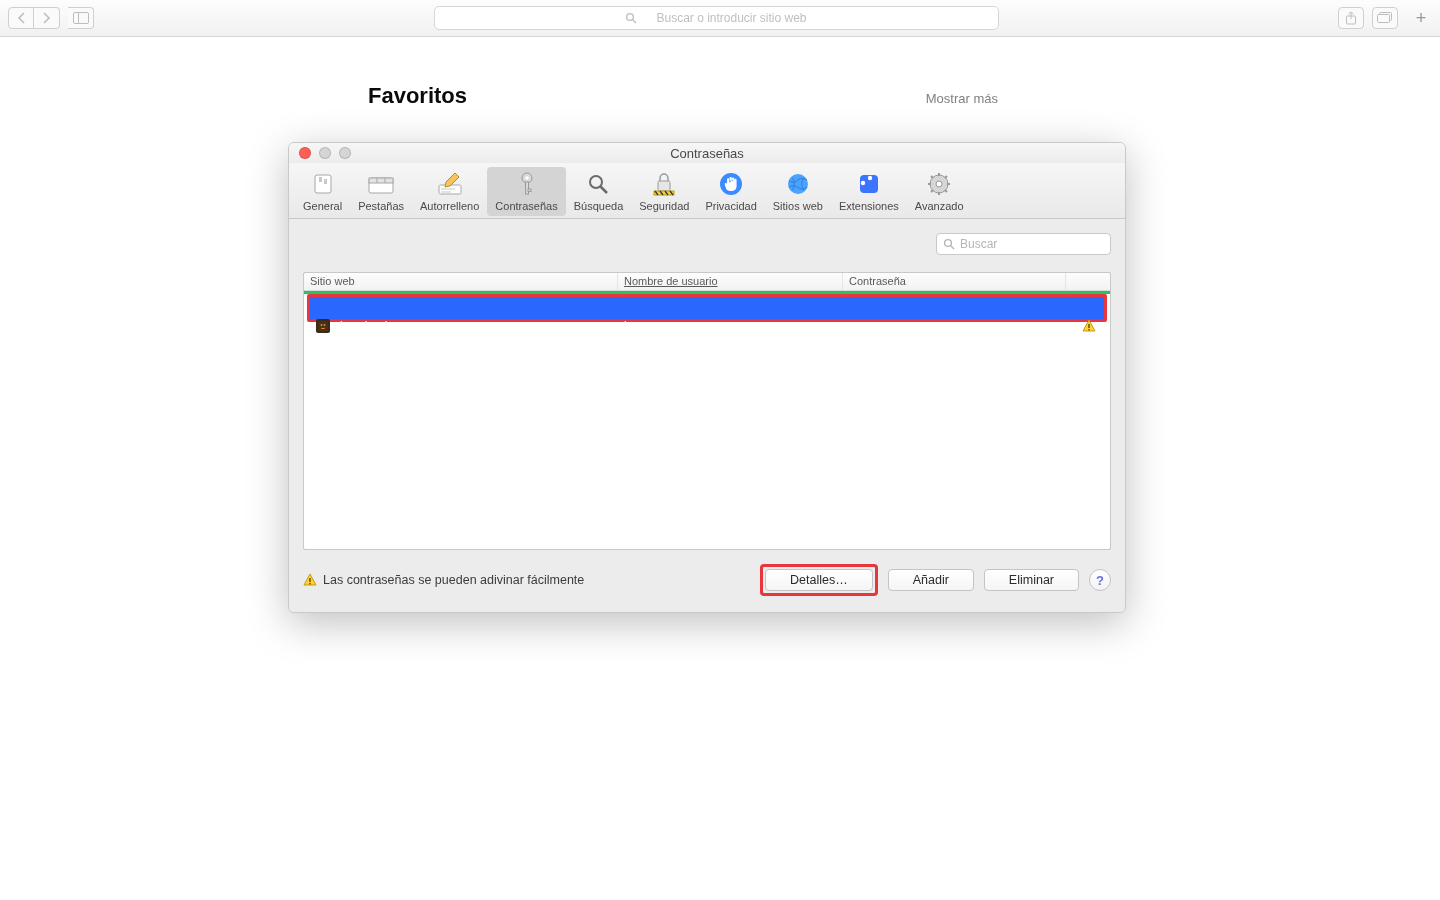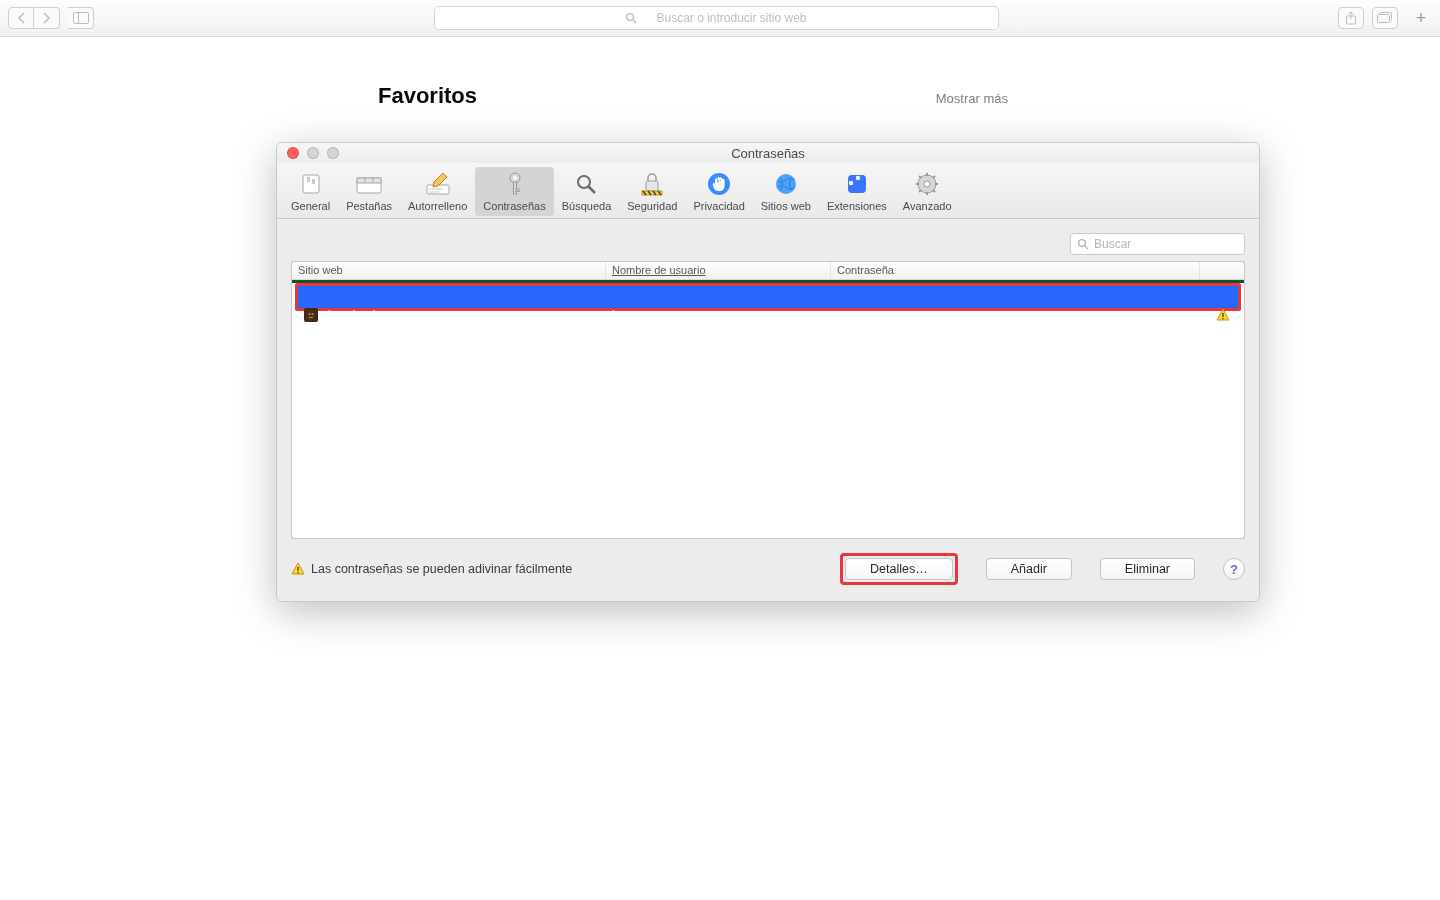--- a/index.html
+++ b/index.html
@@ -27,28 +27,28 @@
 .right-group { display: flex; gap: 8px; align-items: center; }
 .right-btn {
   width: 26px; height: 22px; border: 1px solid #cfcfcf; border-radius: 4px;
   background: #fafafa; display: flex; align-items: center; justify-content: center; color: #bdbdbd;
 }
 .plus-btn { width: 22px; height: 22px; color: #9a9a9a; font-size: 18px; display:flex;align-items:center;justify-content:center; margin-left:4px;}
 
 .page-body { position: relative; width: 100%; height: calc(100% - 37px); background: #fff; }
 .fav-header {
   display: flex; align-items: baseline; justify-content: space-between;
-  padding: 26px 0 10px; margin: 0 auto; width: 630px; position: absolute; left: 378px; top: 20px;
+  padding: 26px 0 10px; margin: 0 auto; width: 630px; position: absolute; left: 368px; top: 20px;
 }
 .fav-title { font-size: 22px; font-weight: 700; color: #0a0a0a; }
 .show-more { font-size: 13px; color: #808080; }
 
 
 .pref-window {
-  position: absolute; left: 276px; top: 105px; width: 984px;
+  position: absolute; left: 288px; top: 105px; width: 838px;
   background: #ececec; border-radius: 6px; box-shadow: 0 10px 40px rgba(0,0,0,0.25);
   border: 1px solid #c9c9c9; overflow: hidden;
 }
 .titlebar {
   height: 20px; display: flex; align-items: center; padding: 0 8px; position: relative;
   background: linear-gradient(#f6f6f6, #ececec);
 }
 .traffic { display: flex; gap: 8px; position:absolute; left:10px; top:4px;}
 .traffic .dot { width: 12px; height: 12px; border-radius: 50%; border: 0.5px solid rgba(0,0,0,0.15); }
 .dot.red { background: #ff5f57; }
@@ -61,27 +61,27 @@
 }
 .tab {
   display: flex; flex-direction: column; align-items: center; gap: 2px;
   padding: 3px 8px 4px; min-width: 50px; border-radius: 4px;
   font-size: 11px; color: #4a4a4a; cursor: default;
 }
 .tab.selected { background: #d4d4d4; }
 .tab .ic { width: 28px; height: 28px; display:flex; align-items:center; justify-content:center; }
 
 .content { background: #ececec; padding: 14px 14px 16px; }
-.search-row { display: flex; justify-content: flex-end; margin-bottom: 6px; }
+.search-row { display: flex; justify-content: flex-end; margin-bottom: 17px; }
 .search-field {
   width: 175px; height: 22px; background: #fff; border: 1px solid #c9c9c9; border-radius: 4px;
   display: flex; align-items: center; gap: 5px; padding: 0 6px; color: #b6b6b6; font-size: 12px;
 }
 
-.table-box { background: #14532d; border: 1px solid #c8c8c8; border-radius: 2px; overflow: hidden; }
+.table-box { background: #22c55e; border: 1px solid #c8c8c8; border-radius: 2px; overflow: hidden; }
 .thead {
   display: flex; height: 18px; background: linear-gradient(#fdfdfd,#f2f2f2);
   border-bottom: 1px solid #d9d9d9; font-size: 11px; color: #5a5a5a;
 }
 .thead .col { padding: 2px 6px; border-right: 1px solid #e4e4e4; }
 .col.site { width: 314px; }
 .col.user { width: 225px; text-decoration: underline; }
 .col.pass { flex: 1; border-right: 1px solid #e4e4e4; }
 .col.tail { width: 44px; border-right: none; }
 
@@ -96,21 +96,21 @@
 .row .c { padding: 0 6px; display:flex; align-items:center; gap:6px;margin-top:35px; }
 .row .c.site { width: 308px; }
 .row .c.user { width: 225px; }
 .row .c.pass { flex: 1; text-decoration: underline; }
 .row .c.warn { width: 30px; justify-content: flex-end; padding-right:8px; }
 .favicon {
   width: 14px; height: 14px; background: #3a2a1c; border-radius: 2px;
   display:flex; align-items:center; justify-content:center; font-size:9px;
 }
 
-.footer { display: flex; align-items: center; gap: 28px; margin-top: 14px; }
+.footer { display: flex; align-items: center; gap: 10px; margin-top: 14px; }
 .footer .msg { display: flex; align-items: center; gap: 6px; font-size: 12.5px; color: #3b3b3b; flex:1;}
 .btn {
   height: 22px; padding: 0 24px; background: linear-gradient(#fff,#f5f5f5);
   border: 1px solid #c4c4c4; border-radius: 4px; font-size: 12.5px; color: #2a2a2a;
   display:flex; align-items:center;
 }
 .btn-hl { border: 3px solid #e7363c; padding:2px; border-radius:4px; }
 .help {
   width: 22px; height: 22px; border: 1px solid #c4c4c4; border-radius: 50%;
   background: linear-gradient(#fff,#f3f3f3); color: #6a6ae0; font-size: 13px;

